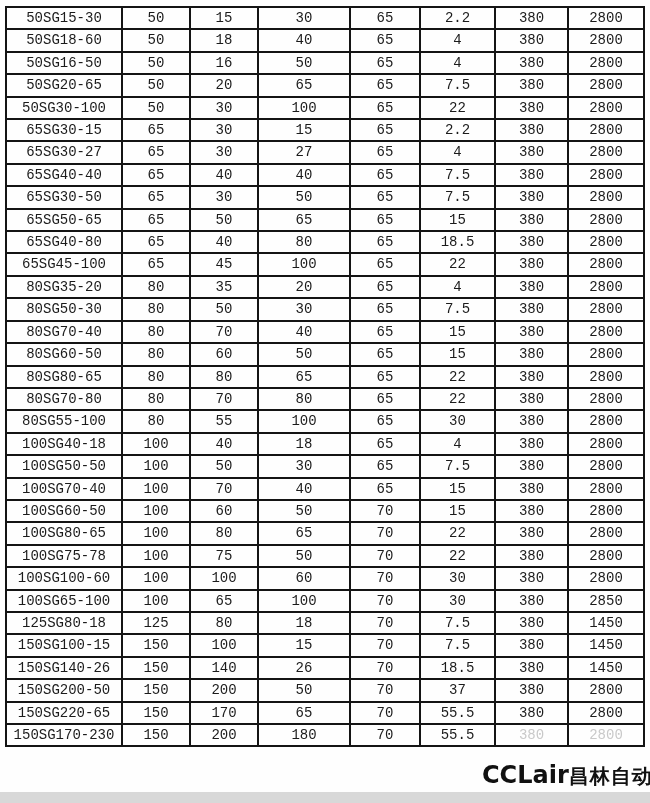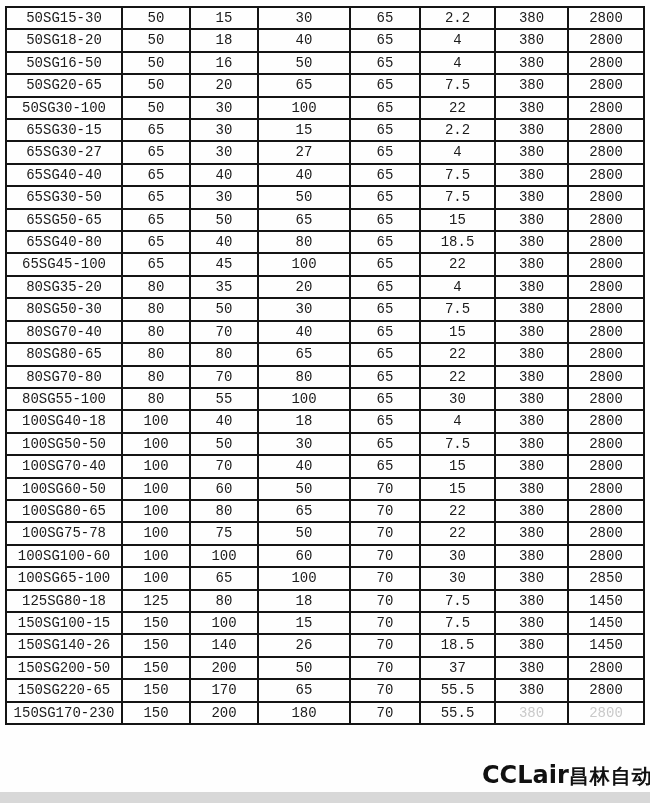--- a/index.html
+++ b/index.html
@@ -92,21 +92,21 @@
           <td>50SG15-30</td>
           <td>50</td>
           <td>15</td>
           <td>30</td>
           <td>65</td>
           <td>2.2</td>
           <td>380</td>
           <td>2800</td>
         </tr>
         <tr>
-          <td>50SG18-20</td>
+          <td>50SG18-60</td>
           <td>50</td>
           <td>18</td>
           <td>40</td>
           <td>65</td>
           <td>4</td>
           <td>380</td>
           <td>2800</td>
         </tr>
         <tr>
           <td>50SG16-50</td>
@@ -226,20 +226,30 @@
           <td>65</td>
           <td>7.5</td>
           <td>380</td>
           <td>2800</td>
         </tr>
         <tr>
           <td>80SG70-40</td>
           <td>80</td>
           <td>70</td>
           <td>40</td>
+          <td>65</td>
+          <td>15</td>
+          <td>380</td>
+          <td>2800</td>
+        </tr>
+        <tr>
+          <td>80SG60-50</td>
+          <td>80</td>
+          <td>60</td>
+          <td>50</td>
           <td>65</td>
           <td>15</td>
           <td>380</td>
           <td>2800</td>
         </tr>
         <tr>
           <td>80SG80-65</td>
           <td>80</td>
           <td>80</td>
           <td>65</td>

